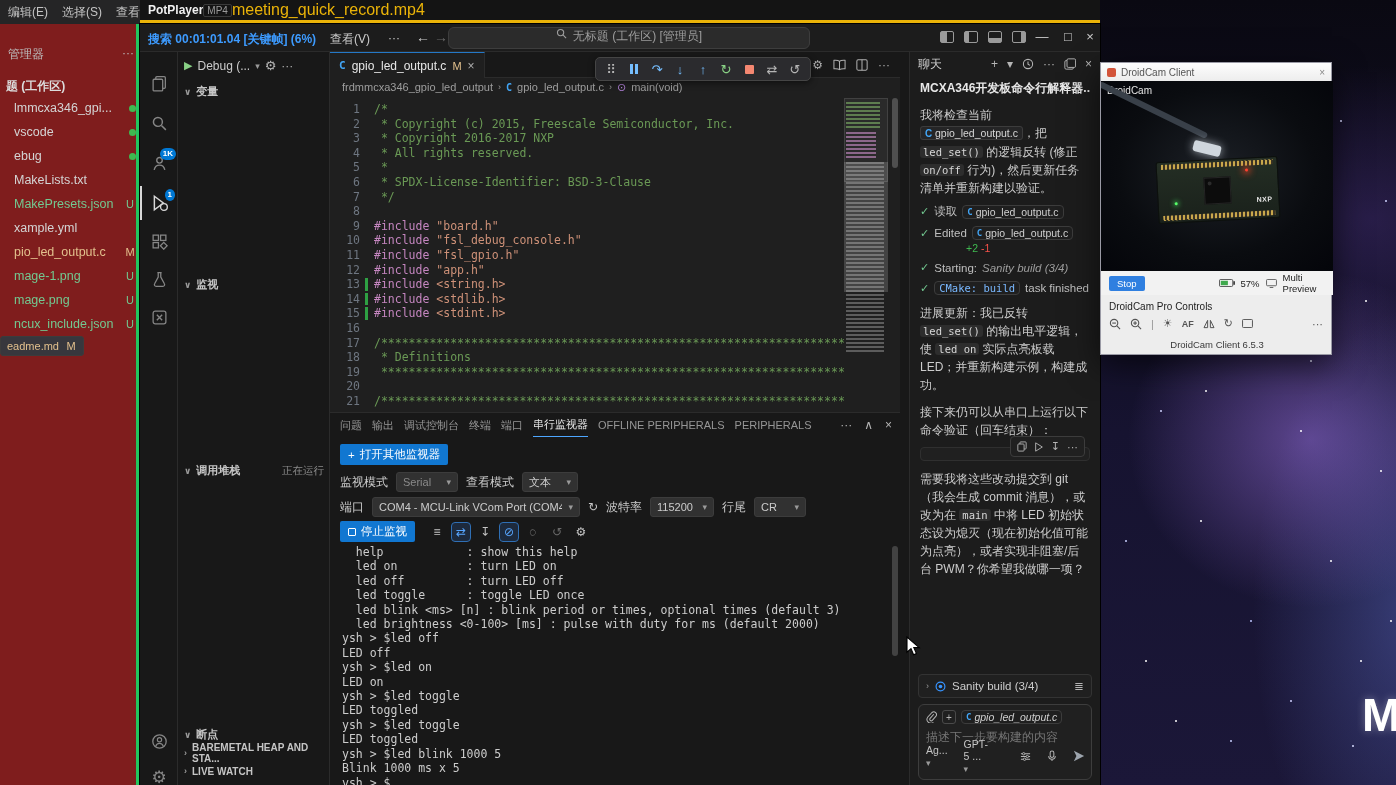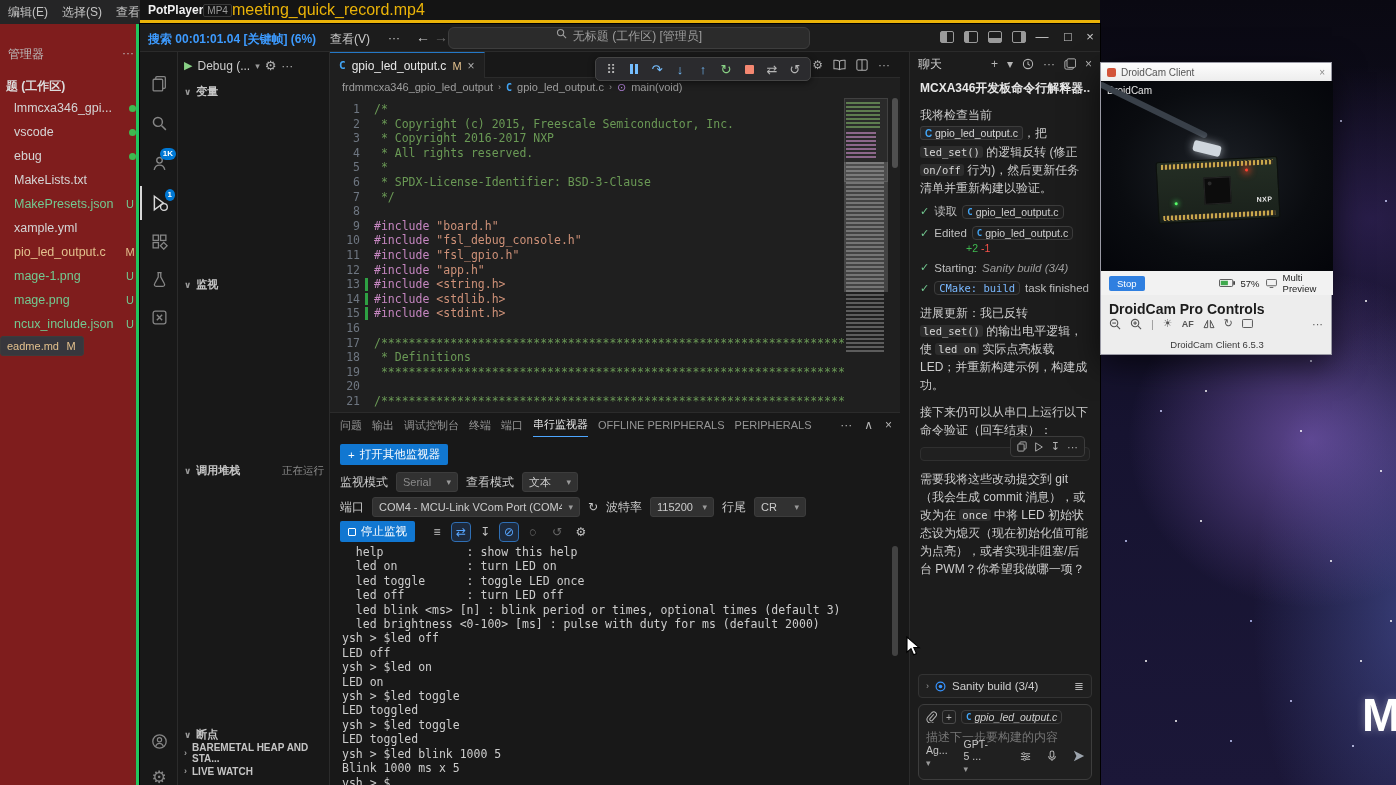--- a/index.html
+++ b/index.html
@@ -159,21 +159,21 @@
 .plug{position:absolute;left:92px;top:62px;width:28px;height:11px;background:#cfd6dd;border-radius:3px;transform:rotate(14deg);box-shadow:0 0 10px rgba(220,230,240,.7)}
 .board{position:absolute;left:56px;top:78px;width:122px;height:62px;background:linear-gradient(#242e24,#1a211b);border:1px solid #0d110d;border-radius:3px;transform:rotate(-3deg)}
 .pins{position:absolute;left:4px;width:112px;height:5px;background:repeating-linear-gradient(90deg,#c9a84c 0 2px,#3a3325 2px 4px)}
 .chipq{position:absolute;left:46px;top:17px;width:27px;height:27px;background:#0c0c0c;border:1px solid #242424}
 .chipq i{position:absolute;left:3px;top:3px;width:4px;height:4px;border-radius:50%;background:#2b2b2b}
 .led{position:absolute;left:88px;top:10px;width:3px;height:3px;background:#ff4030;border-radius:50%;box-shadow:0 0 7px 2px rgba(255,70,40,.85)}
 .led2{position:absolute;left:16px;top:40px;width:3px;height:3px;background:#57ff6a;border-radius:50%;box-shadow:0 0 5px 1px rgba(80,255,110,.7)}
 .nxp{position:absolute;right:6px;top:38px;color:#e8e8e8;font-size:7px;font-weight:bold;letter-spacing:.5px}
 .dstrip{position:absolute;left:0;top:208px;width:232px;height:24px;background:#f2f2f2;display:flex;align-items:center;gap:6px;padding:0 8px;font-size:9.5px;color:#222}
 .stopbtn{background:#2f7fe0;color:#fff;font-size:9.5px;border-radius:2px;padding:2px 8px}
-.dpro{position:absolute;left:8px;top:238px;font-size:14px;color:#1c1c1c;font-weight:bold}
+.dpro{position:absolute;left:8px;top:238px;font-size:10px;color:#1c1c1c;font-weight:normal}
 .dicons{position:absolute;left:8px;right:8px;top:254px;display:flex;align-items:center;gap:9px;color:#555;font-size:11px}
 .dicons .sp{flex:1}
 .dver{position:absolute;left:0;top:276px;width:232px;text-align:center;font-size:9.5px;color:#3a3a3a}
 
 .cursor{position:absolute;left:906px;top:636px;z-index:50}
 svg{display:block}
 </style>
 </head>
 <body>
 
@@ -583,22 +583,22 @@
         <span class="tgl on">⊘</span>
         <span class="tgl">◌</span>
         <span class="tgl dim">↺</span>
         <span class="tgl">⚙</span>
       </div>
 
       <div class="term">
 
       <div class="tline">  help            : show this help</div>
           <div class="tline">  led on          : turn LED on</div>
+          <div class="tline">  led off         : turn LED off</div>
           <div class="tline">  led toggle      : toggle LED once</div>
-          <div class="tline">  led off         : turn LED off</div>
           <div class="tline">  led blink &lt;ms&gt; [n] : blink period or times, optional times (default 3)</div>
           <div class="tline">  led brightness &lt;0-100&gt; [ms] : pulse with duty for ms (default 2000)</div>
           <div class="tline">ysh &gt; $led off</div>
           <div class="tline">LED off</div>
           <div class="tline">ysh &gt; $led on</div>
           <div class="tline">LED on</div>
           <div class="tline">ysh &gt; $led toggle</div>
           <div class="tline">LED toggled</div>
           <div class="tline">ysh &gt; $led toggle</div>
           <div class="tline">LED toggled</div>
@@ -692,21 +692,21 @@
                   <path d="M2 1l8 5-8 5z" fill="none" stroke="#b5b5b5" stroke-width="1.1"></path>
                 </svg>
               </span>
             <span>↧</span>
             <span>···</span>
           </div>
         </div>
 
         <div class="cp">
           
-        <span>需要我将这些改动提交到 git（我会生成 commit 消息），或改为在 </span><span class="icode">once</span><span> 中将 LED 初始状态设为熄灭（现在初始化值可能为点亮），或者实现非阻塞/后台 PWM？你希望我做哪一项？</span></div>
+        <span>需要我将这些改动提交到 git（我会生成 commit 消息），或改为在 </span><span class="icode">main</span><span> 中将 LED 初始状态设为熄灭（现在初始化值可能为点亮），或者实现非阻塞/后台 PWM？你希望我做哪一项？</span></div>
 
       </div>
 
       <div class="cbottom">
         <div class="taskbox">
           <span class="chv">›</span>
           <span>
               <svg width="11" height="11" viewBox="0 0 12 12">
                 <circle cx="6" cy="6" r="4.8" fill="none" stroke="#3794ff" stroke-width="1.3"></circle>
                 <circle cx="6" cy="6" r="2" fill="#3794ff"></circle>

